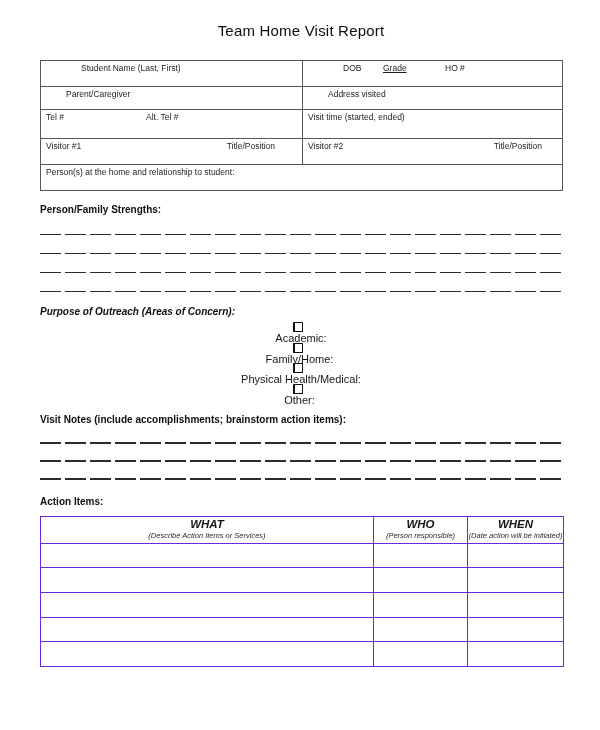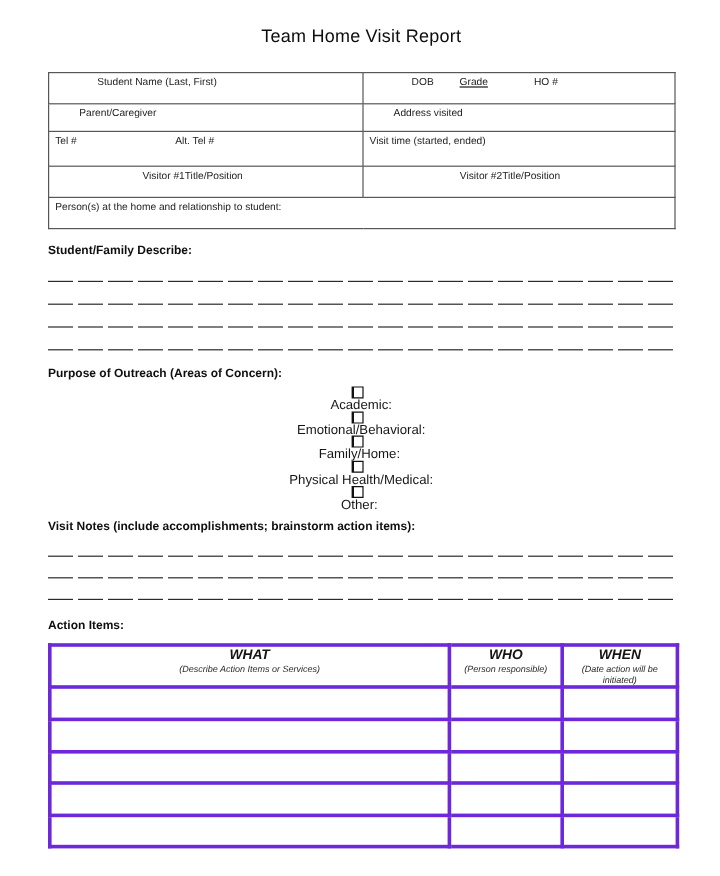--- a/index.html
+++ b/index.html
@@ -21,27 +21,27 @@
   }
   tr.r1 td { height:23px;padding-left:40px; }
   tr.r2 td { height:20px;padding-left:25px; }
   tr.r3 td { height:26px; }
   tr.r4 td { height:23px; }
   tr.r5 td { height:23px; }
   .multi { display:flex; }
   .multi .w1 { display:inline-block; width:40px; }
   .multi .w2 { display:inline-block; width:62px;text-decoration:underline; }
   .multi .wt { display:inline-block; width:100px; }
-  .split { display:flex; justify-content:center; }
+  .split { display:flex; justify-content:space-between; }
   .split .pad30 { margin-right:27px; }
   .split .pad20 { margin-right:20px; }
   
   .heading { font-size:10px; font-weight:bold; color:#0f0f0f; line-height:12px; }
   .h-strengths { margin-top:13px; }
-  .h-purpose  { margin-top:11px; }
+  .h-purpose  { margin-top:11px;font-style:italic; }
   .h-notes    { margin-top:9px; }
   .h-action   { margin-top:13px; }
   
   .lines { margin-top:3px; }
   .blank-line { height:19px; position:relative; }
   .lines-notes .blank-line { height:18px; }
   .blank-line::after {
     content:""; position:absolute; left:0; right:0; bottom:3px; height:1.4px;
     background:repeating-linear-gradient(to right, #2b2b2b 0 21px, transparent 21px 25px);
   }
@@ -50,21 +50,21 @@
   .cb-row { display:flex; align-items:center; height:20.7px; font-size:11px;flex-direction:column; }
   .cb-box {
     display:inline-block; width:7px; height:8px; flex:0 0 auto;
     border:1px solid #111; border-left-width:2px; margin:0 8px 0 1px;
     background:#fff;
   }
   .cb-label { white-space:pre; color:#161616; }
   .cb-line { flex:1; align-self:flex-end; margin-bottom:4px; border-bottom:1.2px solid #262626; margin-left:1px; }
   
   table.action { border-collapse:collapse; table-layout:fixed; width:523px; margin-top:8px; }
-  table.action th, table.action td { border:3px solid #6d28d9; padding:0; }
+  table.action th, table.action td { border:1px solid #6d28d9; padding:0; }
   table.action th { height:25px; text-align:center; vertical-align:top; font-style:italic; padding-top:1px; }
   .col-title { font-size:11.5px; font-weight:bold; line-height:13px; }
   .col-sub { font-size:7.5px; font-weight:normal; line-height:9px; color:#2a2a2a; }
   table.action tbody td { height:23.6px; background:#fff; }
 </style>
 </head>
 <body>
 
 <div class="page">
 
@@ -122,38 +122,33 @@
         </td>
       </tr>
       <tr class="r5">
         <td colspan="2">
           <span>Person(s) at the home and relationship to student:</span>
         </td>
       </tr>
     </tbody>
   </table>
 
-  <div class="heading h-strengths">Student/Family Describe:</div>
+  <div class="heading h-strengths">Person/Family Strengths:</div>
   <div class="lines">
     <div class="blank-line"></div>
     <div class="blank-line"></div>
     <div class="blank-line"></div>
     <div class="blank-line"></div>
   </div>
 
   <div class="heading h-purpose">Purpose of Outreach (Areas of Concern):</div>
   <div class="cb-list">
     <div class="cb-row">
       <span class="cb-box"></span>
       <span class="cb-label">Academic:</span>
-      <span class="cb-line"></span>
-    </div>
-    <div class="cb-row">
-      <span class="cb-box"></span>
-      <span class="cb-label">Emotional/Behavioral:</span>
       <span class="cb-line"></span>
     </div>
     <div class="cb-row">
       <span class="cb-box"></span>
       <span class="cb-label">Family/Home: </span>
       <span class="cb-line"></span>
     </div>
     <div class="cb-row">
       <span class="cb-box"></span>
       <span class="cb-label">Physical Health/Medical:</span>

